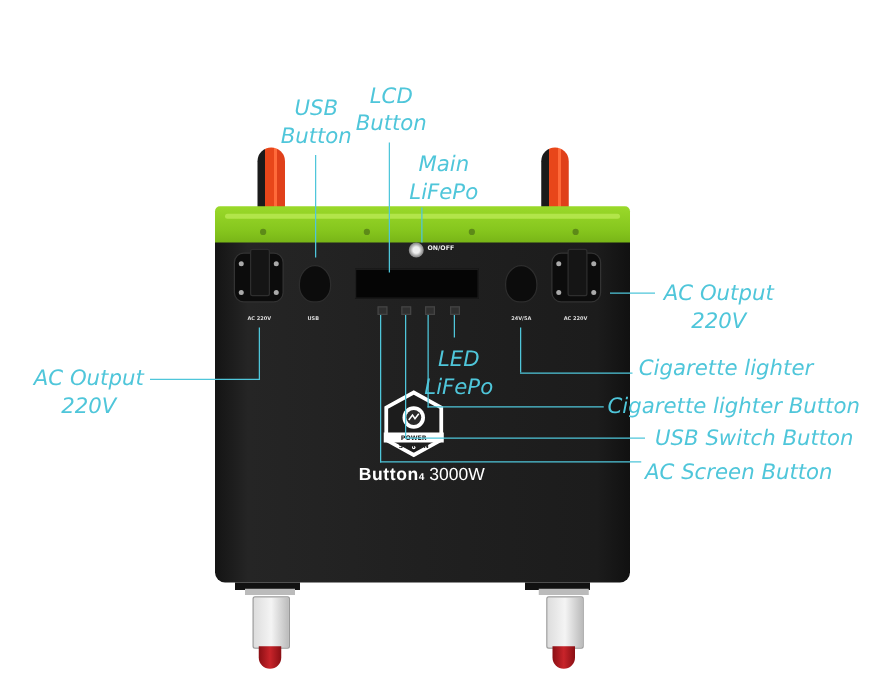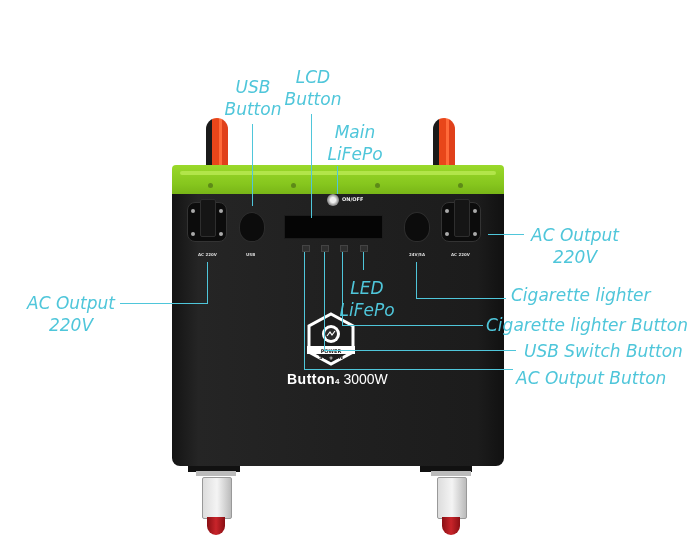--- a/index.html
+++ b/index.html
@@ -162,13 +162,13 @@
   <div>AC Output</div>
   <div>220V</div>
 </div>
 <div class="label" style="left:336px; top:277px; width:62px;">
   <div>LED</div>
   <div>LiFePo</div>
 </div>
 <div class="label" style="left:511px; top:284px;">Cigarette lighter</div>
 <div class="label" style="left:486px; top:314px;">Cigarette lighter Button</div>
 <div class="label" style="left:524px; top:340px;">USB Switch Button</div>
-<div class="label" style="left:516px; top:367px;">AC Output Button</div>
+<div class="label" style="left:516px; top:367px;">AC Screen Button</div>
 
 </body></html>

